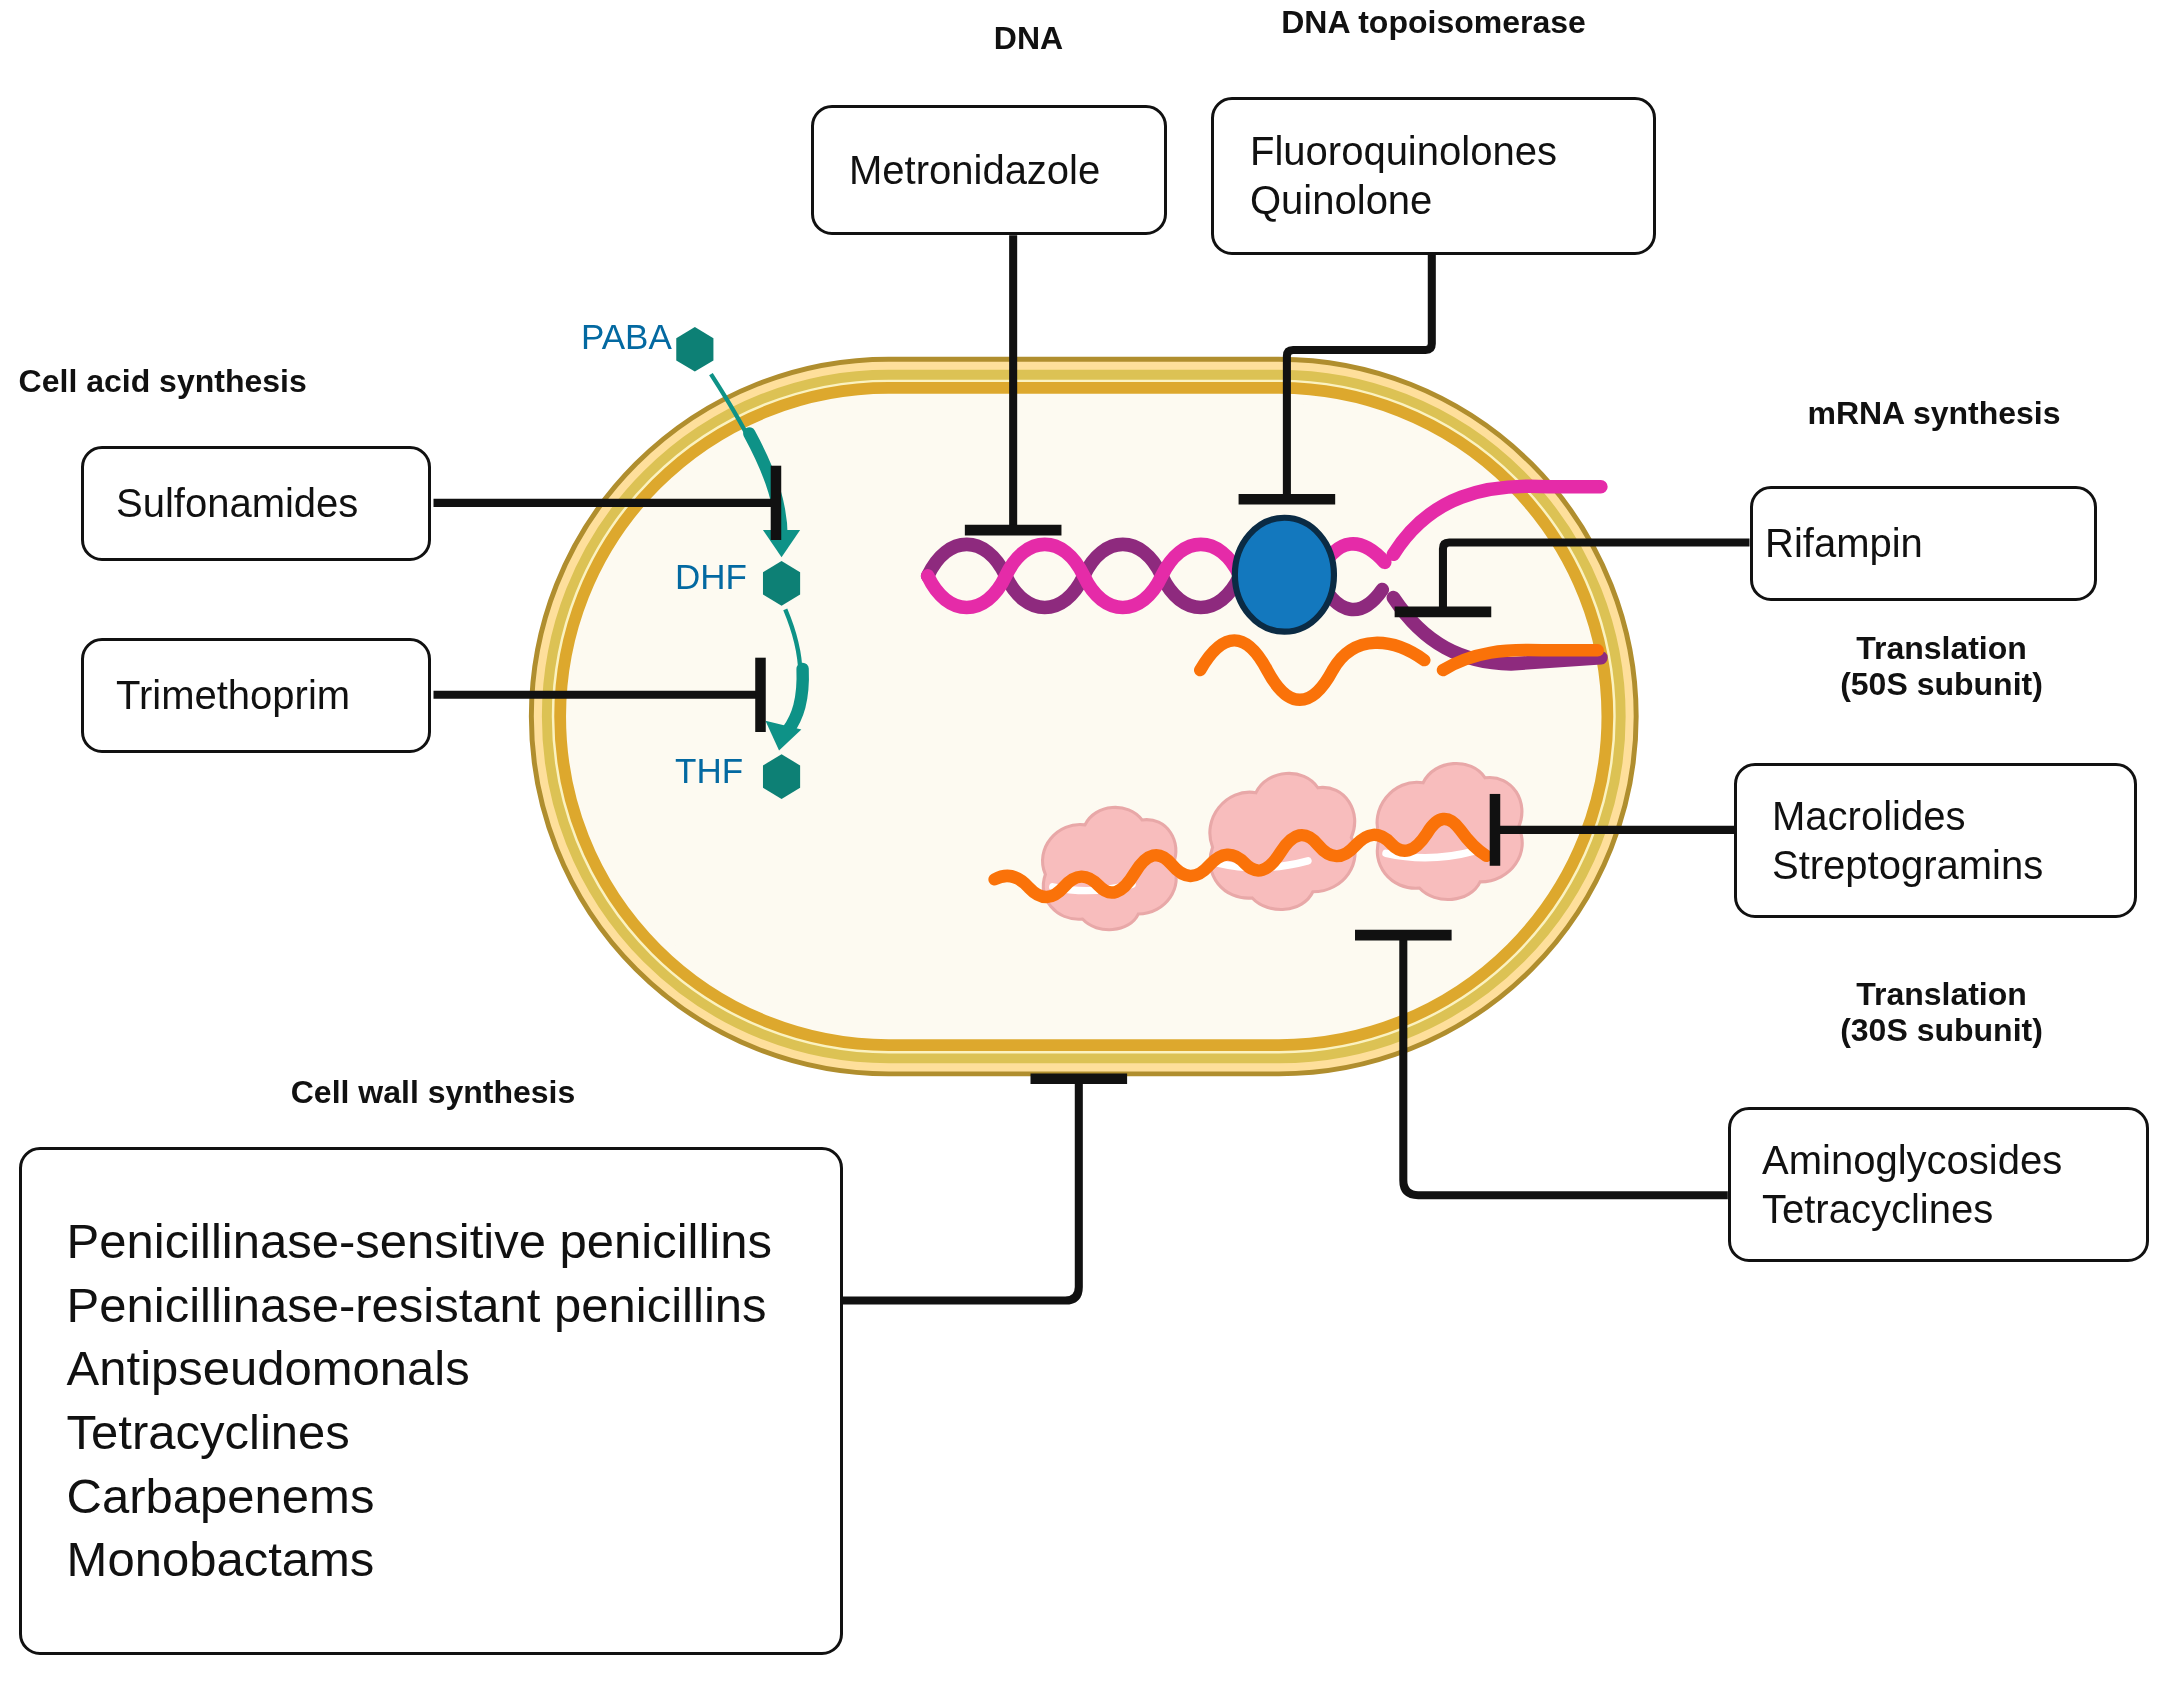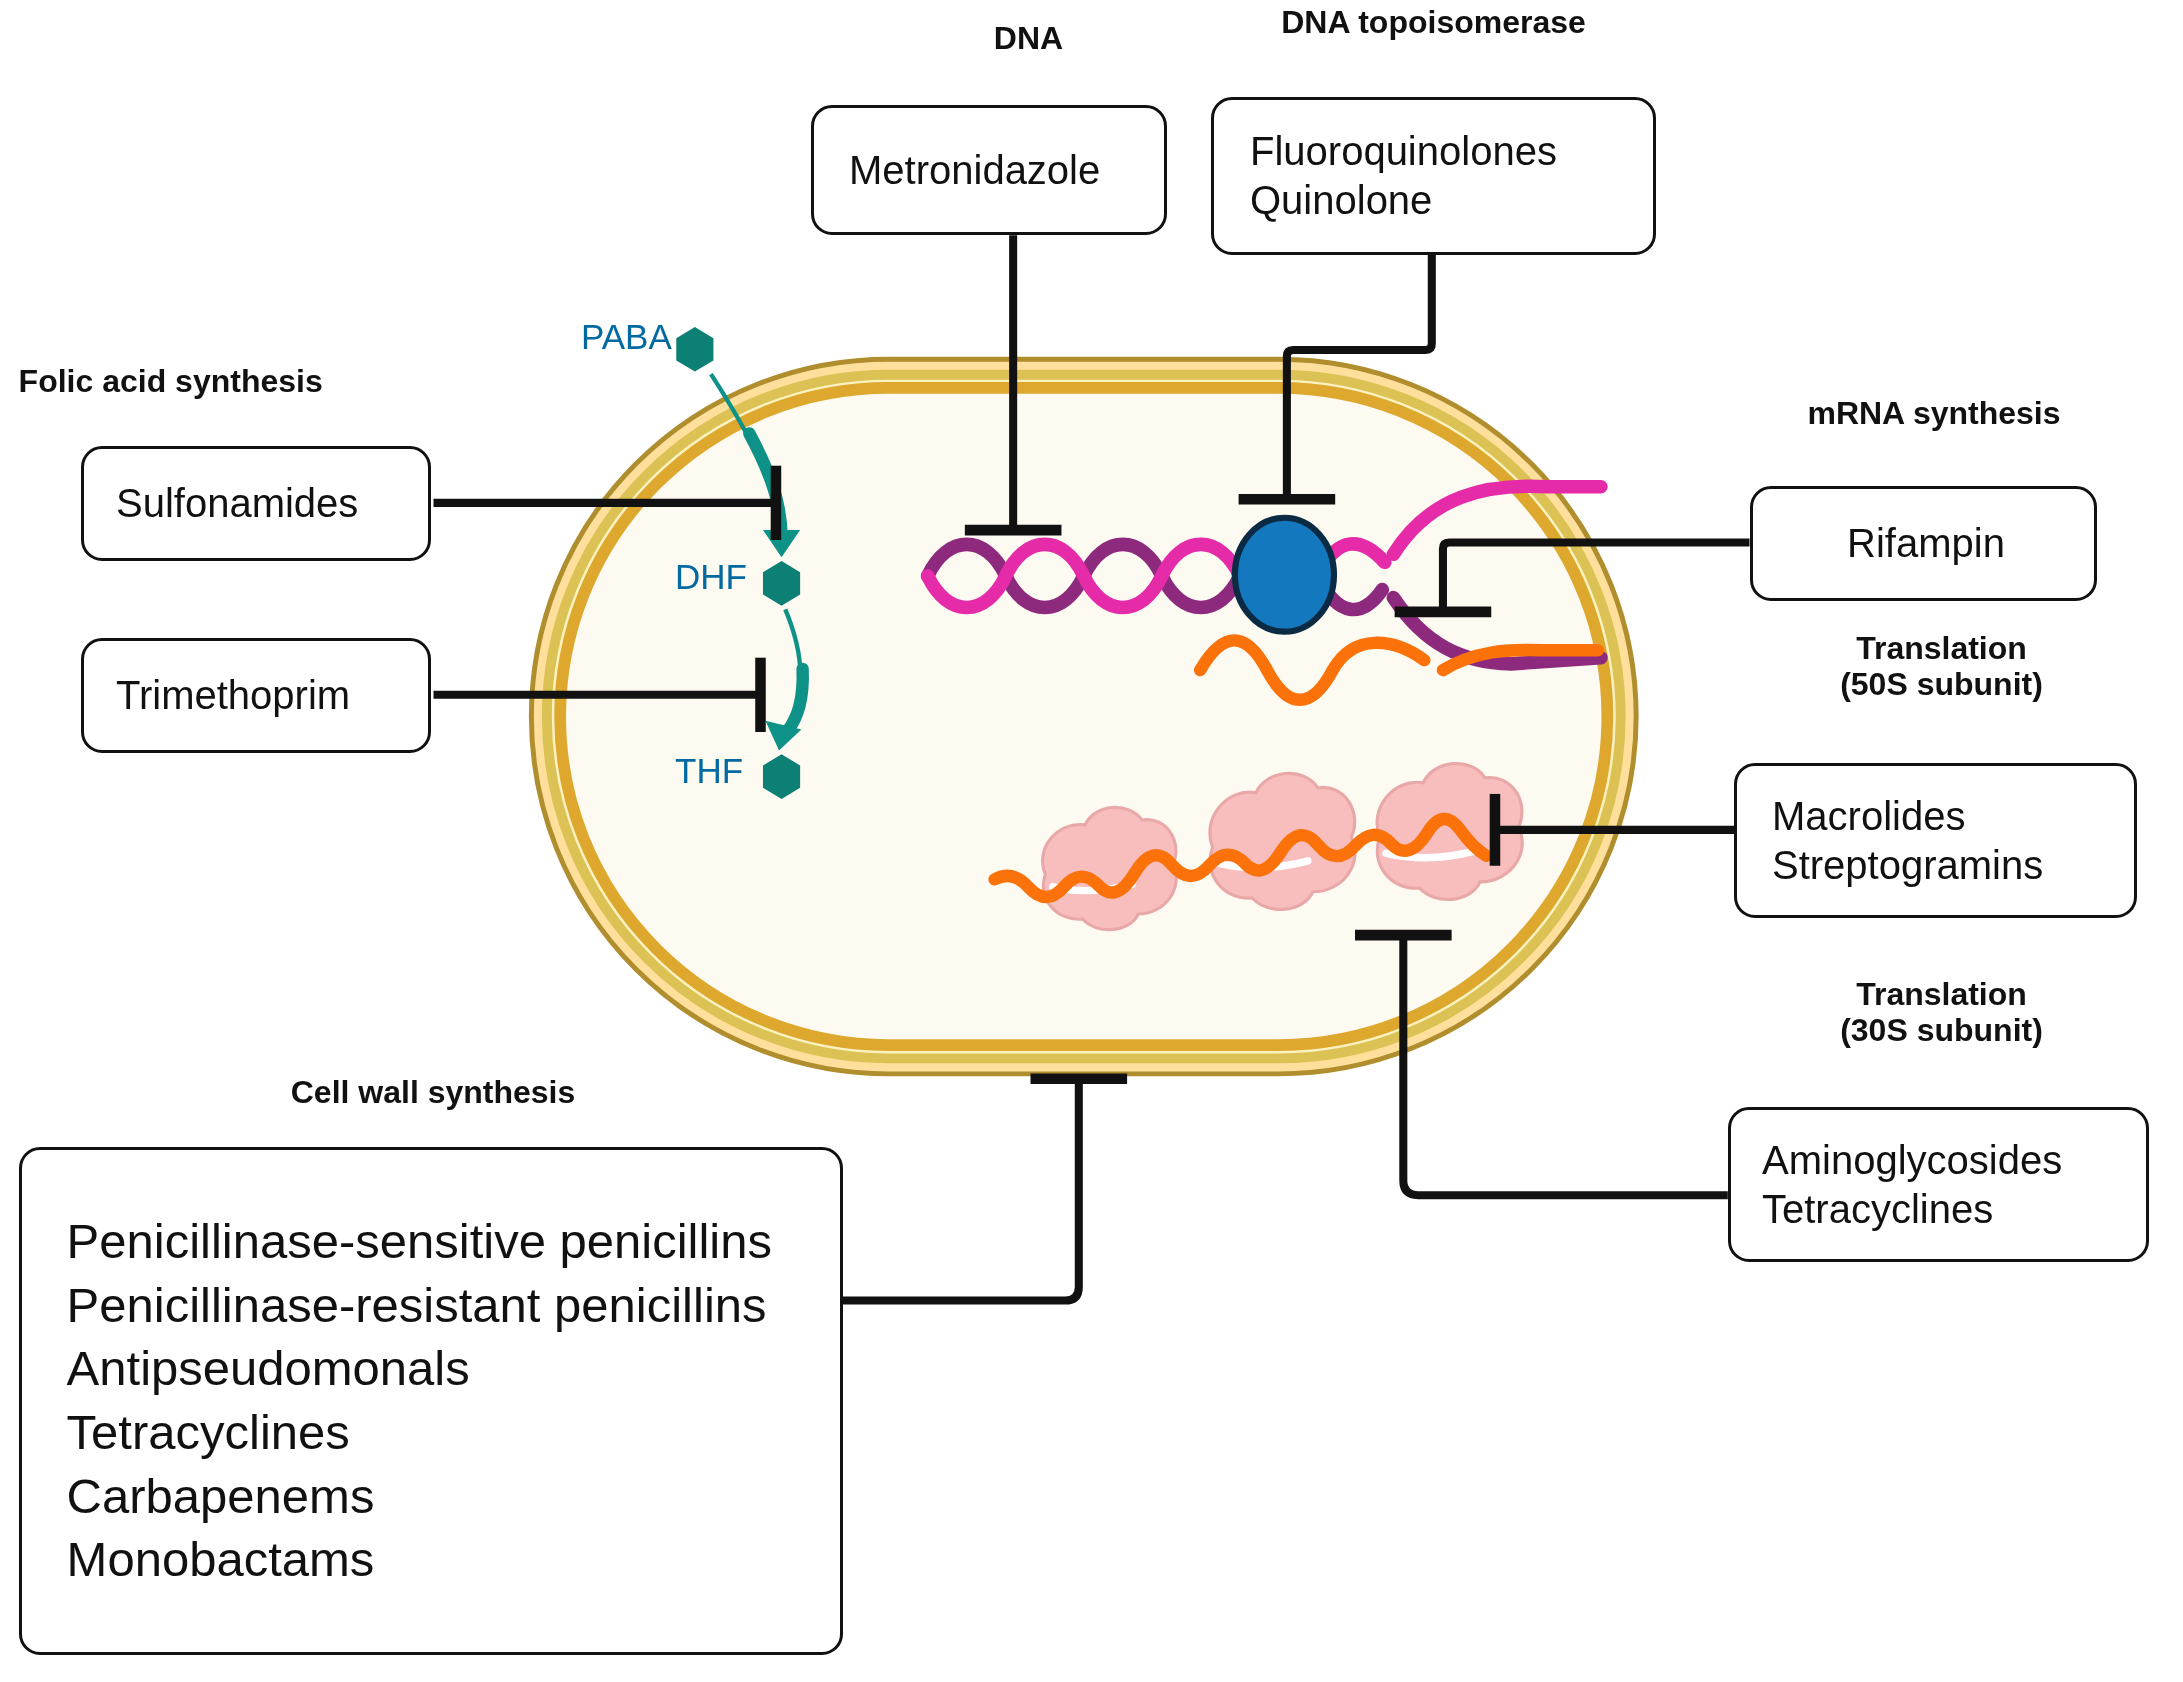--- a/index.html
+++ b/index.html
@@ -55,21 +55,21 @@
     color:#0369a1;
     white-space:nowrap;
     z-index:4;
   }
 
   
   #box-metronidazole{left:811px; top:105px;  width:356px; height:130px; padding-left:35px;}
   #box-quinolones  {left:1211px; top:97px;  width:445px; height:158px; padding-left:36px;}
   #box-sulfonamides{left:81px;  top:446px;  width:350px; height:115px; padding-left:32px;}
   #box-trimethoprim{left:81px;  top:638px; width:350px; height:115px; padding-left:32px;}
-  #box-rifampin    {left:1750px; top:486px;  width:347px; height:115px; padding-left:5px; align-items:center;}
+  #box-rifampin    {left:1750px; top:486px;  width:347px; height:115px; padding-left:12px; align-items:flex-start;}
   #box-macrolides  {left:1734px; top:763px; width:403px; height:155px; padding-left:35px;}
   #box-aminogly    {left:1728px; top:1107px; width:421px; height:155px; padding-left:31px;}
   #box-cellwall    {left:18.6px;   top:1147px; width:824px; height:508px; padding-left:45px;}
   #box-cellwall .line{font-size:49px; line-height:1.30;}
 
   
   #h-dna      {left:954px; top:21px;  width:149px; text-align:center;}
   #h-topo     {left:1198px; top:5px;   width:471px; text-align:center;}
   #h-folic    {left:18.6px;   top:364px; width:471px; text-align:left;}
   #h-mrna     {left:1742px; top:396px; width:384px; text-align:center;}
@@ -206,21 +206,21 @@
       <path d="M2790 1930 L2290 1930 Q2266 1930 2266 1906 L2266 1510"></path>
       <path d="M2188 1510 L2344 1510" stroke-width="17"></path>
 
       <path d="M1360 2100 L1720 2100 Q1742 2100 1742 2078 L1742 1742"></path>
       <path d="M1664 1742 L1820 1742" stroke-width="17"></path>
     </g>
   </svg>
 
   <div class="heading center" id="h-dna">DNA</div>
   <div class="heading center" id="h-topo">DNA topoisomerase</div>
-  <div class="heading" id="h-folic">Folic acid synthesis</div>
+  <div class="heading" id="h-folic">Cell acid synthesis</div>
   <div class="heading center" id="h-mrna">mRNA synthesis</div>
 
   <div class="heading center" id="h-trans50">
     <div>Translation</div>
     <div>(50S subunit)</div>
   </div>
 
   <div class="heading center" id="h-trans30">
     <div>Translation</div>
     <div>(30S subunit)</div>

